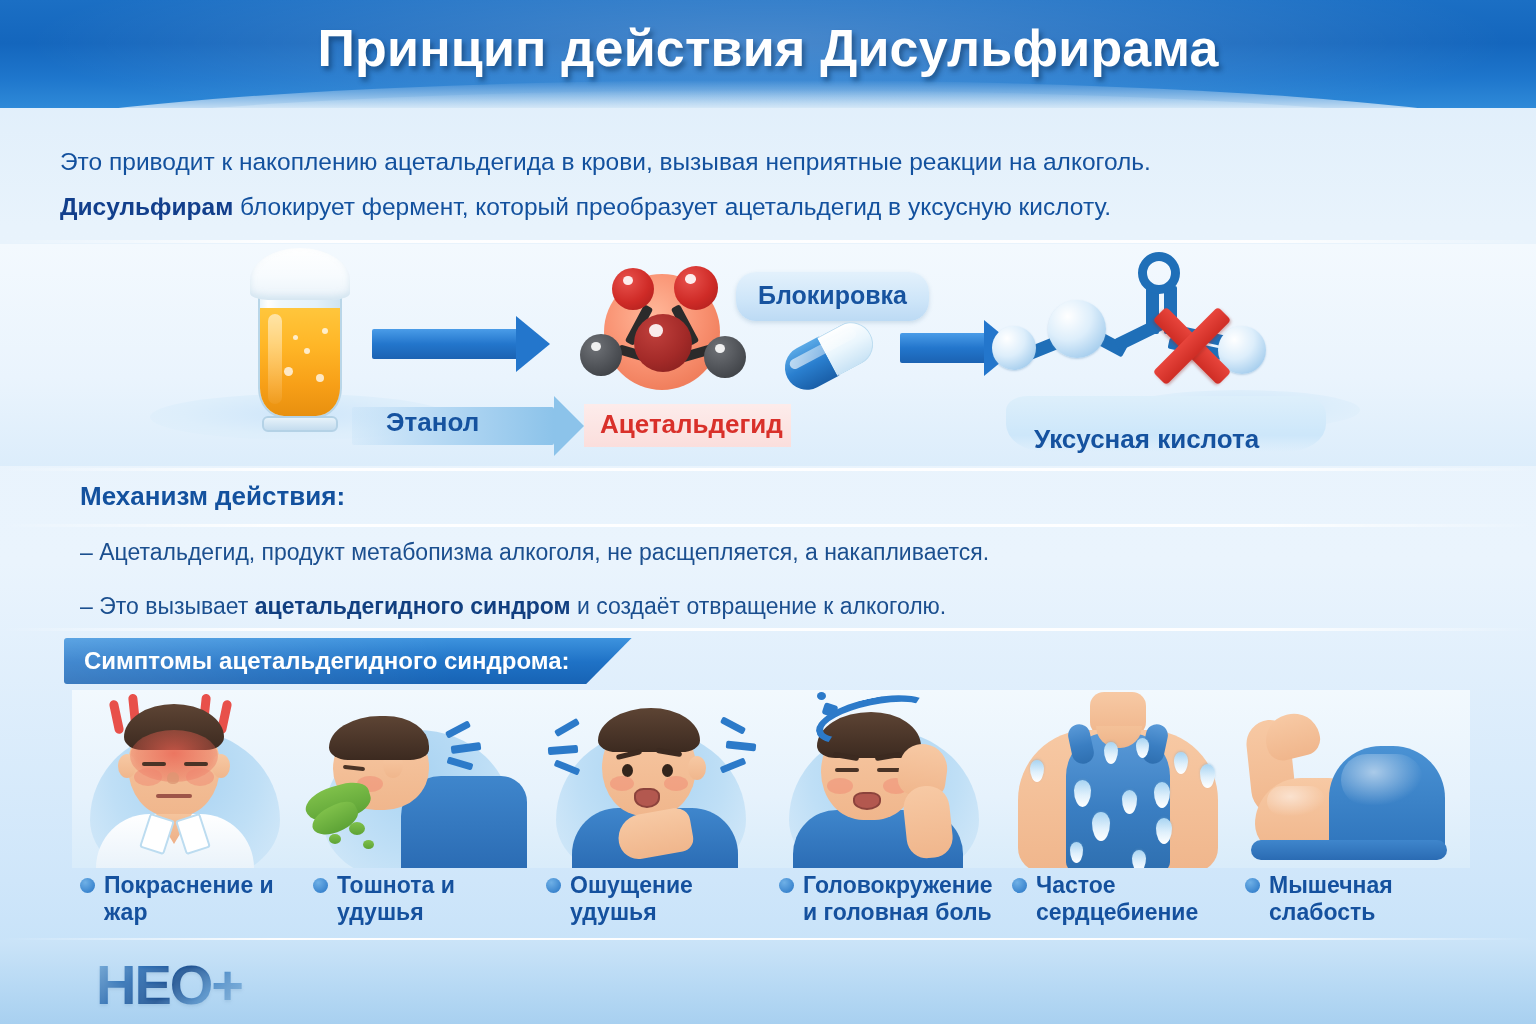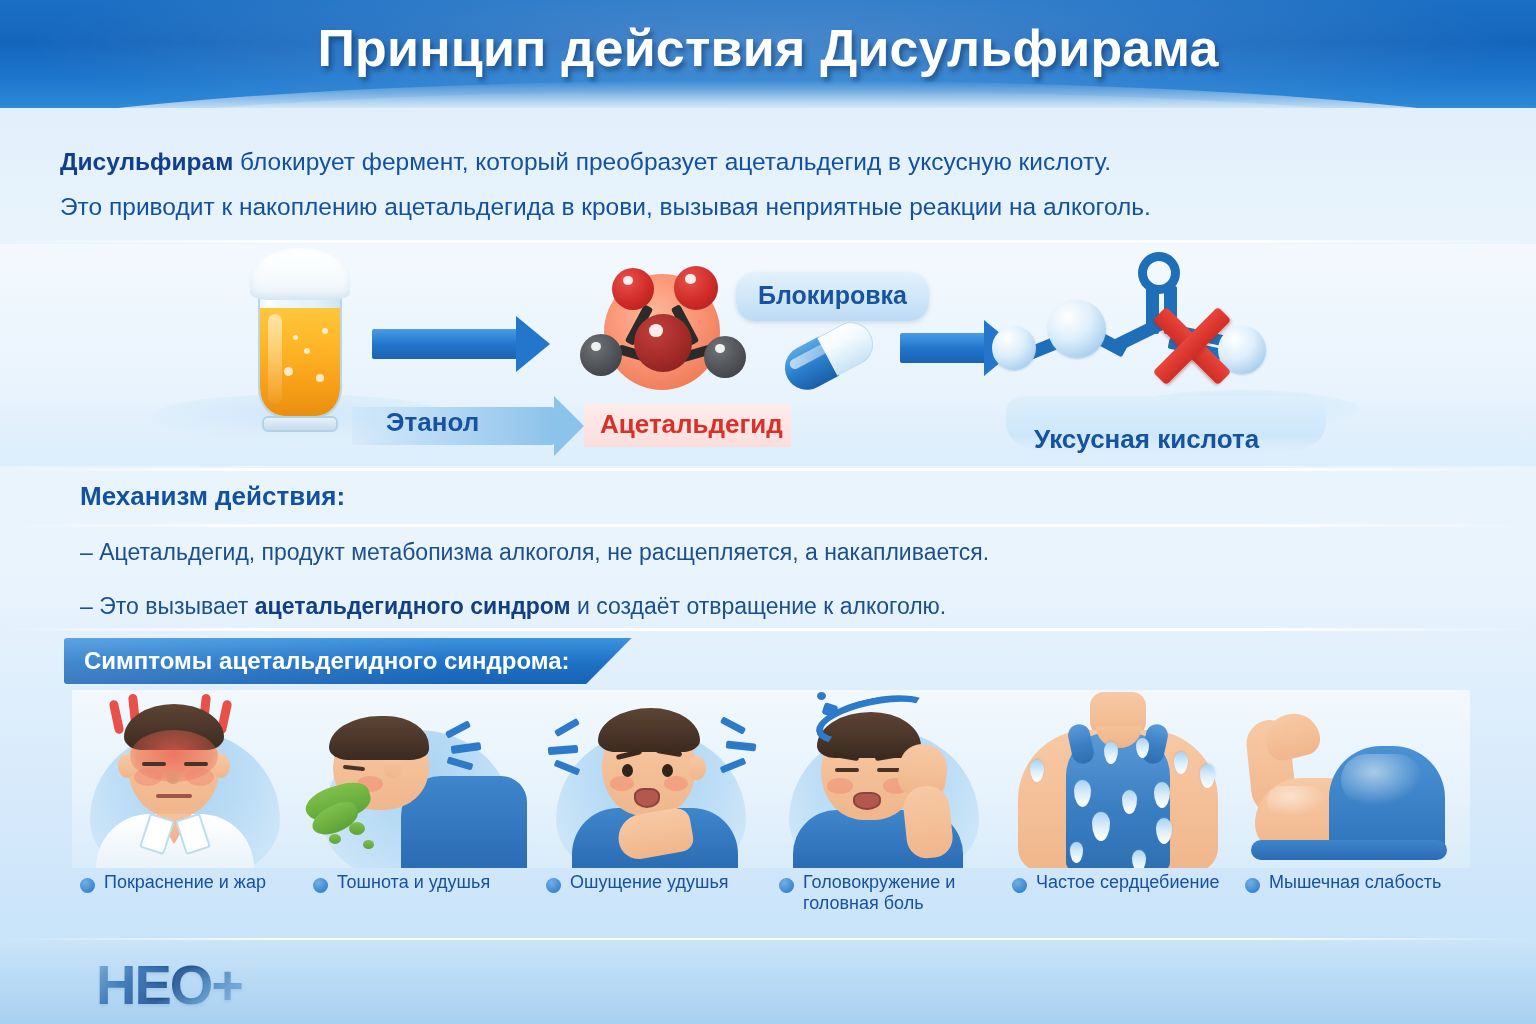--- a/index.html
+++ b/index.html
@@ -237,21 +237,21 @@
     background: radial-gradient(ellipse at 50% 30%, #a9d3f2 0%, #bfdff6 55%, rgba(200,226,246,.35) 100%);
   }
   .sym-label {
     position: absolute; left: 8px; top: 182px; width: 225px;
     display: flex; gap: 9px; align-items: flex-start;
   }
   .dot {
     flex: 0 0 auto; width: 15px; height: 15px; margin-top: 6px; border-radius: 50%;
     background: radial-gradient(circle at 35% 30%, #6fb0e6, #3c86cf 70%, #2f72ba 100%);
   }
-  .sym-text { color: #15519e; font-size: 18px; font-weight: normal; line-height: 1.18; }
+  .sym-text { color: #15519e; font-size: 23px; font-weight: bold; line-height: 1.18; }
 
   
   .fig { position: absolute; inset: 0; }
   .skin  { background: linear-gradient(180deg,#f7c9a4 0%, #f0b68c 100%); }
   .hair  { background: linear-gradient(180deg,#5d4434 0%, #3c2a20 100%); }
   .shirt-blue  { background: linear-gradient(180deg,#3f86cc 0%, #2a6bb3 100%); }
   .shirt-white { background: linear-gradient(180deg,#ffffff 0%, #e8f2fa 100%); }
 
   .head { position: absolute; border-radius: 48% 48% 44% 44% / 52% 52% 48% 48%; }
   .ear  { position: absolute; border-radius: 50%; }
@@ -303,24 +303,24 @@
 <div id="page">
 
   <div class="header">
     <div class="header-sheen"></div>
     <div class="header-title">Принцип действия Дисульфирама</div>
     <div class="header-wave2"></div>
     <div class="header-wave"></div>
   </div>
 
   <div class="intro">
+    <div class="intro-line">Это приводит к накоплению ацетальдегида в крови, вызывая неприятные реакции на алкоголь.</div>
     <div class="intro-line">
       <b>Дисульфирам</b><span> блокирует фермент, который преобразует ацетальдегид в уксусную кислоту.</span>
     </div>
-    <div class="intro-line">Это приводит к накоплению ацетальдегида в крови, вызывая неприятные реакции на алкоголь.</div>
   </div>
 
   <div class="divider d1"></div>
 
   <div class="process">
     <div class="puddle" style="left:150px; top:150px; width:300px; height:46px;"></div>
     <div class="puddle" style="left:1120px; top:146px; width:240px; height:40px;"></div>
   </div>
 
   <div class="beer">

